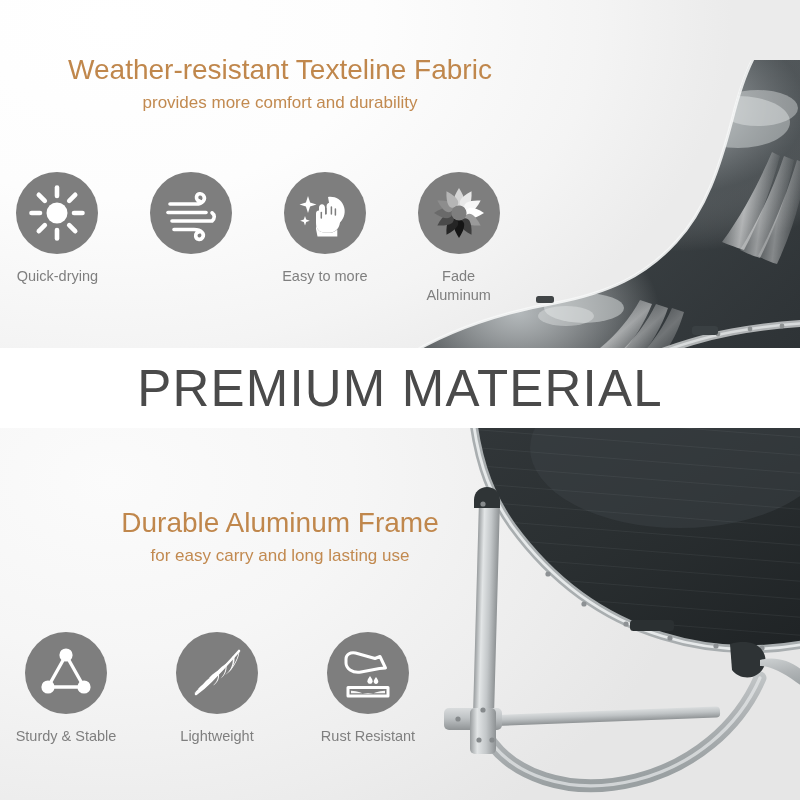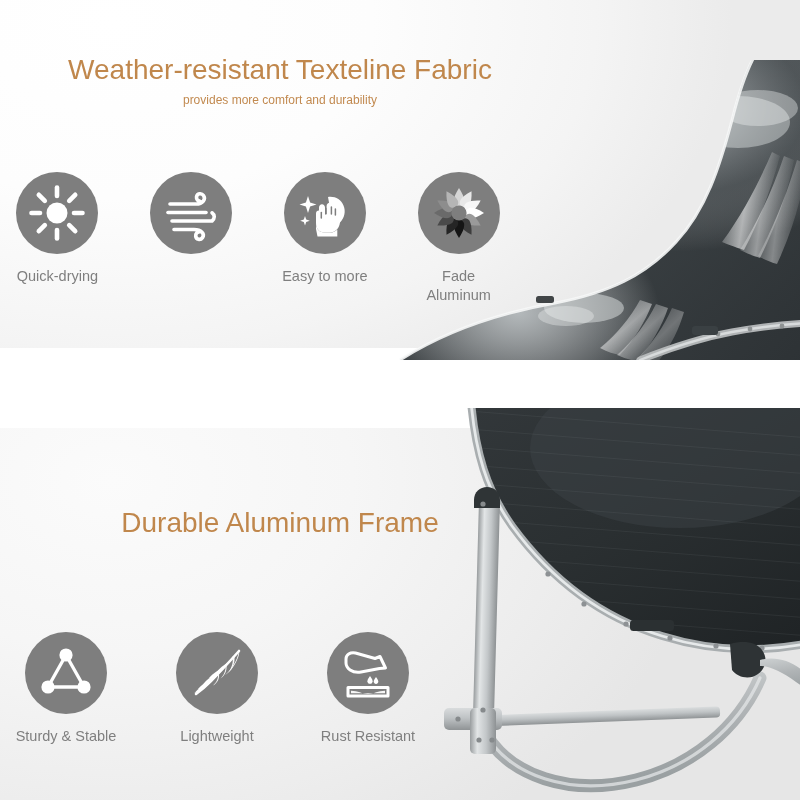--- a/index.html
+++ b/index.html
@@ -71,21 +71,21 @@
 
   .heading-title {
     font-size: 28px;
     font-weight: 400;
     color: #c0874c;
     line-height: 1.2;
     white-space: nowrap;
   }
   .heading-sub {
     margin-top: 6px;
-    font-size: 12px;
+    font-size: 17px;
     font-weight: 400;
     color: #c28a50;
     line-height: 1.2;
     white-space: nowrap;
   }
 
   
   .feature-row {
     position: absolute;
     left: 8px;
@@ -345,20 +345,23 @@
             </g>
           </g>
           <circle cx="31" cy="31" r="7.6" fill="#7e7e7e"></circle>
         </svg>
       </div>
       <div class="feature-label">Fade Aluminum</div>
     </div>
 
   </div>
 
+  <div id="banner">
+    <div id="banner-title">PREMIUM MATERIAL</div>
+  </div>
 
   <div class="panel" id="panel-bottom"></div>
 
   <svg class="photo" id="photo-bottom" viewBox="0 0 380 392">
     <defs>
       <linearGradient id="meshBot" x1="0.1" y1="0" x2="0.9" y2="1">
         <stop offset="0" stop-color="#33383b"></stop>
         <stop offset="0.5" stop-color="#2a2f31"></stop>
         <stop offset="1" stop-color="#1f2325"></stop>
       </linearGradient>
@@ -440,20 +443,21 @@
     </g>
 
     <path d="M 300 236 C 314 232 326 234 332 242 C 338 250 336 260 328 266
              C 320 272 308 270 302 262 Z" fill="#2e3335"></path>
     <path d="M 330 252 C 344 248 360 252 372 262 L 380 270 L 380 284 L 366 274
              C 352 264 340 258 330 258 Z" fill="url(#alRock)"></path>
   </svg>
 
   <div class="heading-block" id="heading-bottom">
     <div class="heading-title">Durable Aluminum Frame</div>
+    <div class="heading-sub">for easy carry and long lasting use</div>
   </div>
 
   <div class="feature-row" id="features-bottom">
 
     <div class="feature">
       <div class="feature-icon">
         <svg width="56" height="56" viewBox="0 0 56 56" aria-hidden="true">
           <g stroke="#ffffff" stroke-width="3.4" fill="none">
             <line x1="28" y1="10" x2="10" y2="42"></line>
             <line x1="28" y1="10" x2="46" y2="42"></line>

